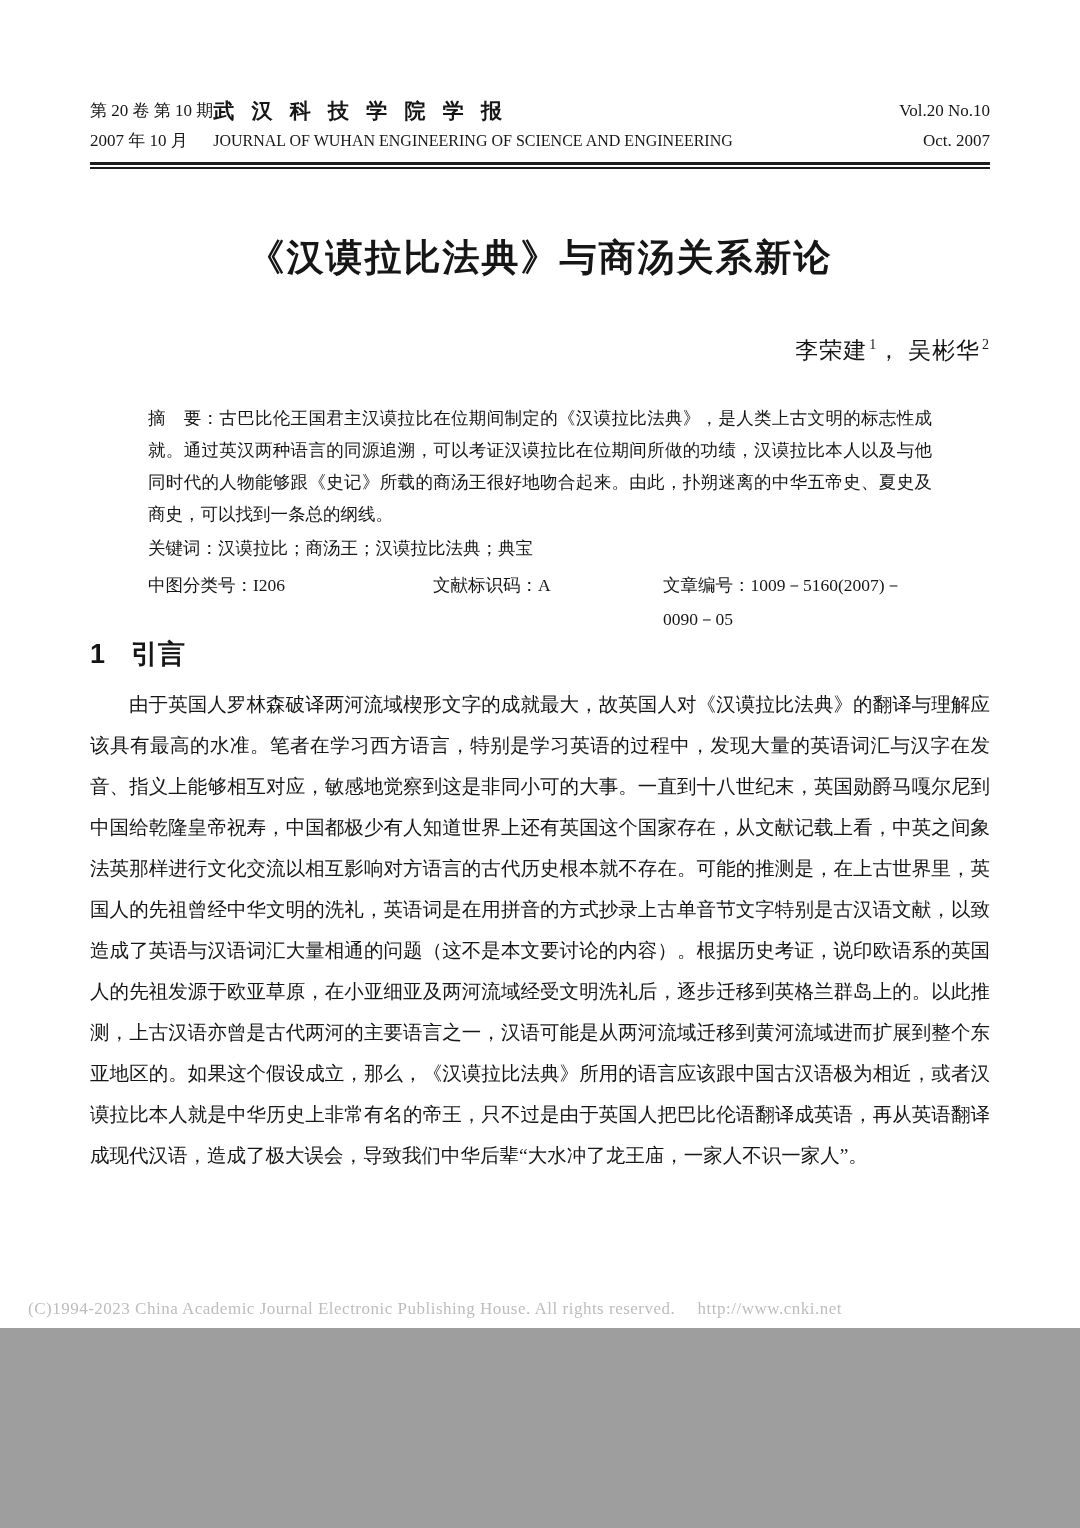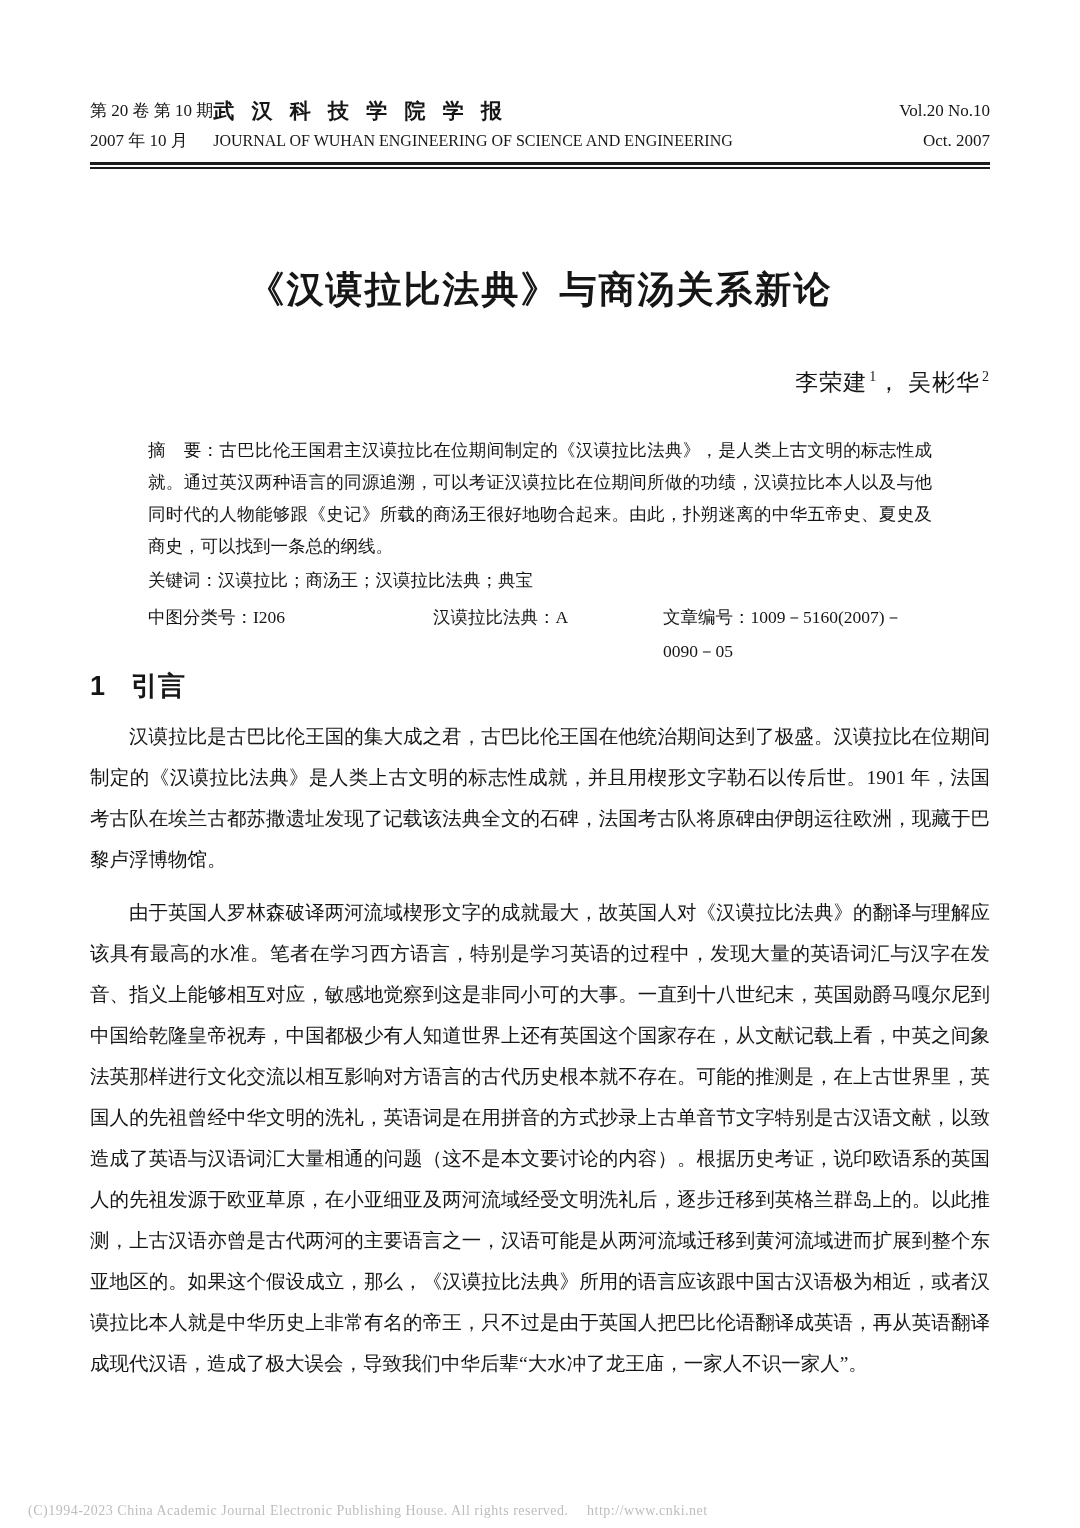--- a/index.html
+++ b/index.html
@@ -1,19 +1,19 @@
 <!DOCTYPE html>
 <html><head>
 <meta charset="utf-8">
 <style>
   * { margin:0; padding:0; box-sizing:border-box; }
   html,body { background:#9e9e9e; }
   .page {
     position:relative;
-    width:1080px; height:1528px;
+    width:1080px; height:1328px;
     margin:0 auto;
     background:#ffffff;
     font-family:"Liberation Serif","DejaVu Serif",serif;
     color:#161616;
     overflow:hidden;
   }
   .content { padding:0 90px; }
 
   
   .jheader {
@@ -28,21 +28,21 @@
   .jheader .en { font-size:16px; }
   .header-rule {
     margin-top:6px;
     height:7px;
     border-top:3px solid #1c1c1c;
     border-bottom:2px solid #1c1c1c;
   }
 
   
   .paper-title {
-    margin-top:96px;
+    margin-top:64px;
     text-align:center;
     font-size:37px; font-weight:600;
     letter-spacing:2px;
     font-family:"Liberation Sans","DejaVu Sans",sans-serif;
   }
   .authors {
     margin-top:52px;
     text-align:right;
     font-size:23px; letter-spacing:1px;
   }
@@ -82,21 +82,21 @@
     line-height:41px;
     text-align:justify;
     text-indent:2em;
   }
   .para.first { margin-top:24px; }
 
   
   .copyright {
     position:absolute;
     left:28px; bottom:8px;
-    font-size:14px;
+    font-size:17px;
     color:#bdbdbd;
     letter-spacing:0.5px;
   }
 </style>
 </head>
 <body>
 
 <div class="page">
   <div class="content">
 
@@ -122,25 +122,24 @@
       <span>李荣建</span><sup>1</sup><span>， </span><span>吴彬华</span><sup>2</sup>
     </div>
 
 
     <div class="abstract-block">
       <div class="row"><span>摘　要：</span><span>古巴比伦王国君主汉谟拉比在位期间制定的《汉谟拉比法典》，是人类上古文明的标志性成就。通过英汉两种语言的同源追溯，可以考证汉谟拉比在位期间所做的功绩，汉谟拉比本人以及与他同时代的人物能够跟《史记》所载的商汤王很好地吻合起来。由此，扑朔迷离的中华五帝史、夏史及商史，可以找到一条总的纲线。</span></div>
       <div class="row"><span>关键词：</span><span>汉谟拉比；商汤王；汉谟拉比法典；典宝</span></div>
     </div>
     <div class="meta-row">
       <div class="seg1"><span>中图分类号：</span><span>I206</span></div>
-      <div class="seg2"><span>汉谟拉比法典：</span><span>A</span></div>
+      <div class="seg2"><span>文献标识码：</span><span>A</span></div>
       <div class="seg3"><span>文章编号：</span><span>1009－5160(2007)－0090－05</span></div>
     </div>
 
     <h2 class="sec-heading"><span class="num">1</span><span>引言</span></h2>
 
-    <p class="para">汉谟拉比是古巴比伦王国的集大成之君，古巴比伦王国在他统治期间达到了极盛。汉谟拉比在位期间制定的《汉谟拉比法典》是人类上古文明的标志性成就，并且用楔形文字勒石以传后世。1901 年，法国考古队在埃兰古都苏撒遗址发现了记载该法典全文的石碑，法国考古队将原碑由伊朗运往欧洲，现藏于巴黎卢浮博物馆。</p>
     <p class="para">由于英国人罗林森破译两河流域楔形文字的成就最大，故英国人对《汉谟拉比法典》的翻译与理解应该具有最高的水准。笔者在学习西方语言，特别是学习英语的过程中，发现大量的英语词汇与汉字在发音、指义上能够相互对应，敏感地觉察到这是非同小可的大事。一直到十八世纪末，英国勋爵马嘎尔尼到中国给乾隆皇帝祝寿，中国都极少有人知道世界上还有英国这个国家存在，从文献记载上看，中英之间象法英那样进行文化交流以相互影响对方语言的古代历史根本就不存在。可能的推测是，在上古世界里，英国人的先祖曾经中华文明的洗礼，英语词是在用拼音的方式抄录上古单音节文字特别是古汉语文献，以致造成了英语与汉语词汇大量相通的问题（这不是本文要讨论的内容）。根据历史考证，说印欧语系的英国人的先祖发源于欧亚草原，在小亚细亚及两河流域经受文明洗礼后，逐步迁移到英格兰群岛上的。以此推测，上古汉语亦曾是古代两河的主要语言之一，汉语可能是从两河流域迁移到黄河流域进而扩展到整个东亚地区的。如果这个假设成立，那么，《汉谟拉比法典》所用的语言应该跟中国古汉语极为相近，或者汉谟拉比本人就是中华历史上非常有名的帝王，只不过是由于英国人把巴比伦语翻译成英语，再从英语翻译成现代汉语，造成了极大误会，导致我们中华后辈“大水冲了龙王庙，一家人不识一家人”。</p>
 
   </div>
 
   <div class="copyright">(C)1994-2023 China Academic Journal Electronic Publishing House. All rights reserved.　 http://www.cnki.net</div>
 </div>
 
 </body></html>

